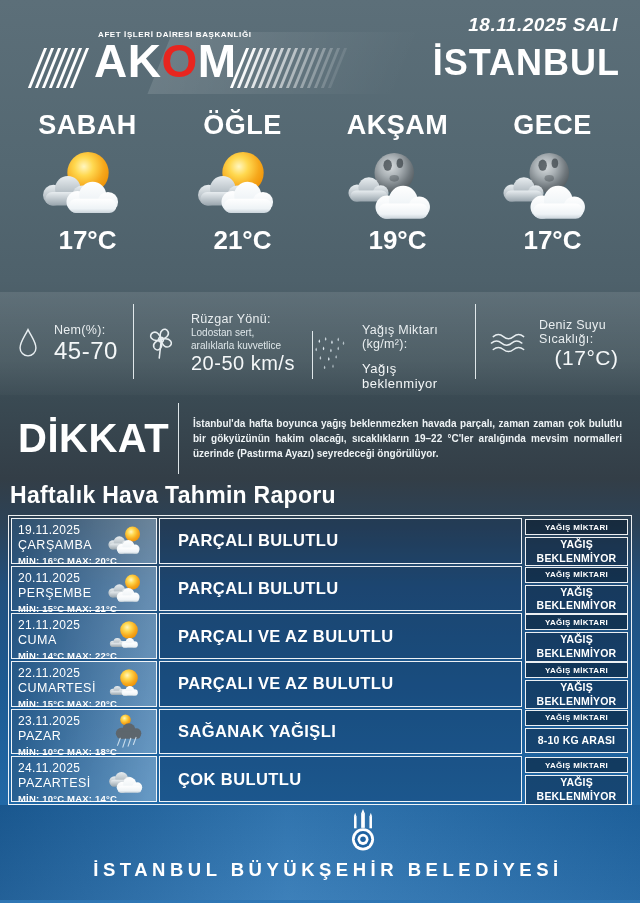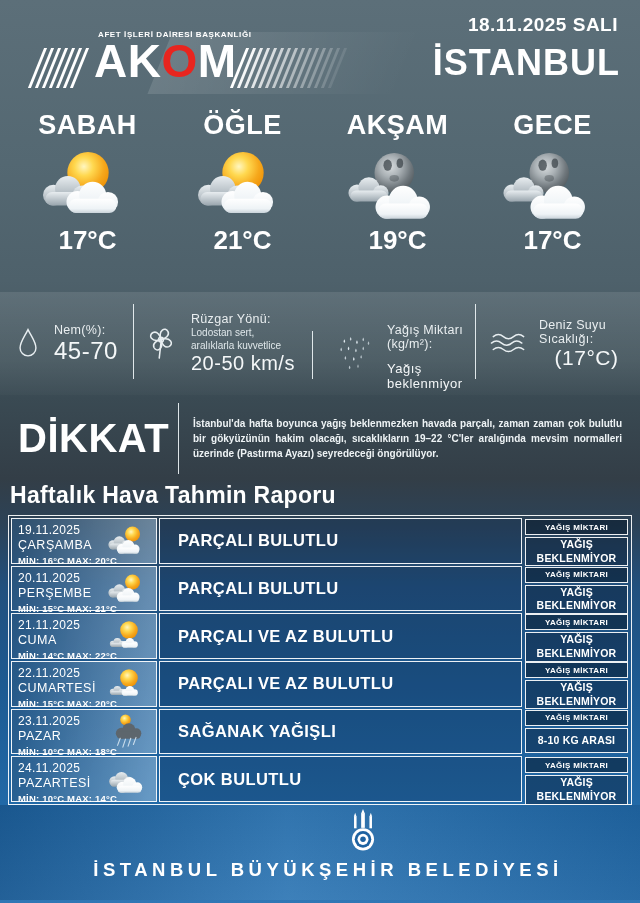--- a/index.html
+++ b/index.html
@@ -22,21 +22,21 @@
       #1d5a92 76%,
       #2169a7 89%,
       #2f77b5 100%);
   }
 
   
   .header{position:relative;height:110px;}
   .sheen{position:absolute;left:160px;top:32px;width:250px;height:62px;
     background:linear-gradient(90deg,rgba(255,255,255,0.12),rgba(255,255,255,0));
     transform:skewX(-22deg);}
-  .report-date{position:absolute;top:14px;right:22px;font-size:19px;font-weight:bold;letter-spacing:0.5px;}
+  .report-date{position:absolute;top:14px;right:22px;font-size:19px;font-weight:bold;letter-spacing:0.5px;font-style:italic;}
   .city{position:absolute;top:42px;right:20px;font-size:36px;font-weight:bold;letter-spacing:1px;}
   .logo-wrap{position:absolute;left:36px;top:30px;width:340px;height:66px;}
   .org{position:absolute;left:62px;top:0;font-size:8px;font-weight:bold;letter-spacing:0.6px;white-space:nowrap;}
   .akom{position:absolute;left:58px;top:8px;font-size:46px;font-weight:800;letter-spacing:0.5px;line-height:1;}
   .akom .o{color:#e8251f;}
   .stripes{position:absolute;top:18px;display:flex;gap:4px;}
   .stripes-left{left:0;}
   .stripes-right{left:202px;}
   .stripe{width:3px;height:40px;background:#ffffff;transform:skewX(-22deg);}
 
@@ -46,21 +46,21 @@
   .period-label{font-size:27px;font-weight:bold;letter-spacing:0.5px;}
   .period-icon{width:100px;height:94px;margin-top:-4px;}
   .period-temp{font-size:26px;font-weight:bold;margin-top:-6px;}
 
   
   .metrics{height:103px;display:flex;position:relative;
     background:linear-gradient(180deg,rgba(255,255,255,0.10),rgba(255,255,255,0.02));}
   .metric{position:relative;display:flex;align-items:center;padding:0 6px;box-sizing:border-box;}
   .metric-1{flex:0 0 133px;padding-left:10px;}
   .metric-2{flex:0 0 179px;}
-  .metric-3{flex:0 0 163px;padding-left:25px;margin-top:27px;}
+  .metric-3{flex:0 0 163px;padding-left:0;margin-top:27px;}
   .metric-4{flex:1;padding-left:10px;}
   .vdivider{position:absolute;left:0;top:12px;bottom:16px;width:1px;background:rgba(240,246,248,0.9);}
   .m-icon{flex:none;margin-right:8px;}
   .m-col{display:flex;flex-direction:column;}
   .m-label{font-size:12.5px;color:#e9eef0;letter-spacing:0.3px;}
   .m-sub{font-size:10px;color:#dfe7ea;line-height:1.3;}
   .m-value{font-size:24px;color:#f4f7f8;letter-spacing:0.5px;}
   .metric-2 .m-value{font-size:20px;}
   .metric-3 .m-value{font-size:13px;margin-top:10px;}
   .metric-4 .m-value{font-size:21px;text-align:center;}

